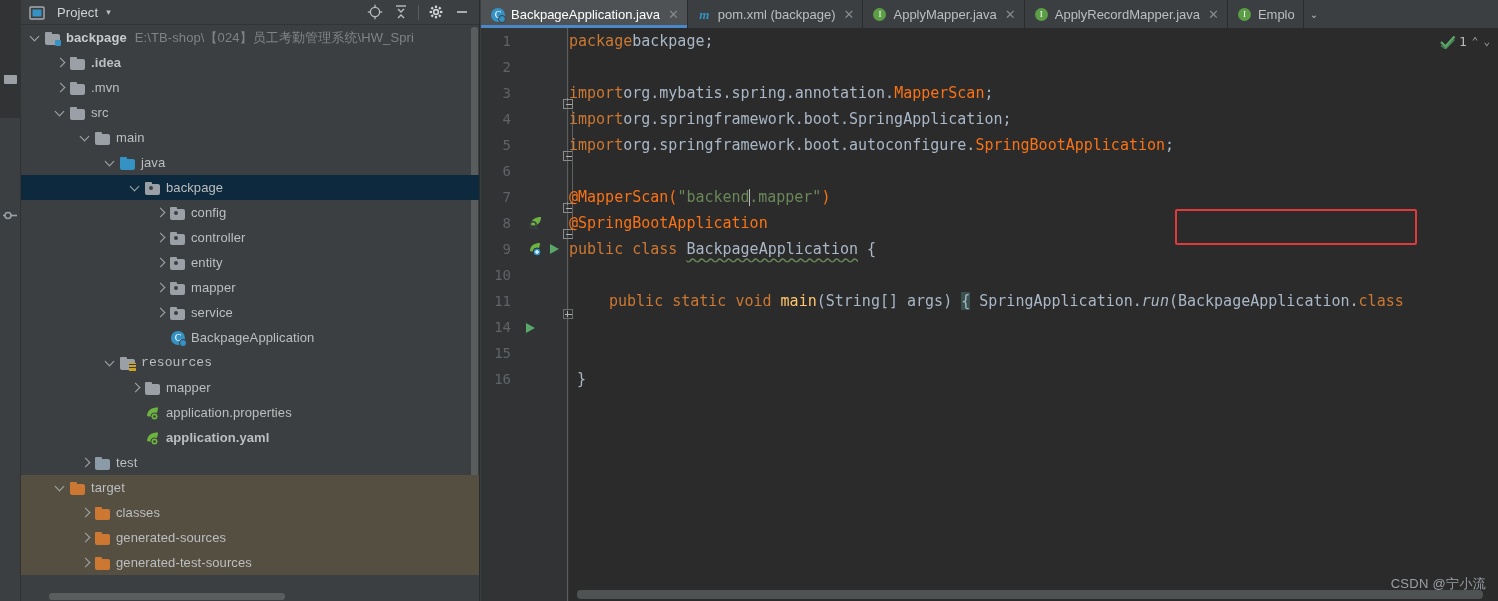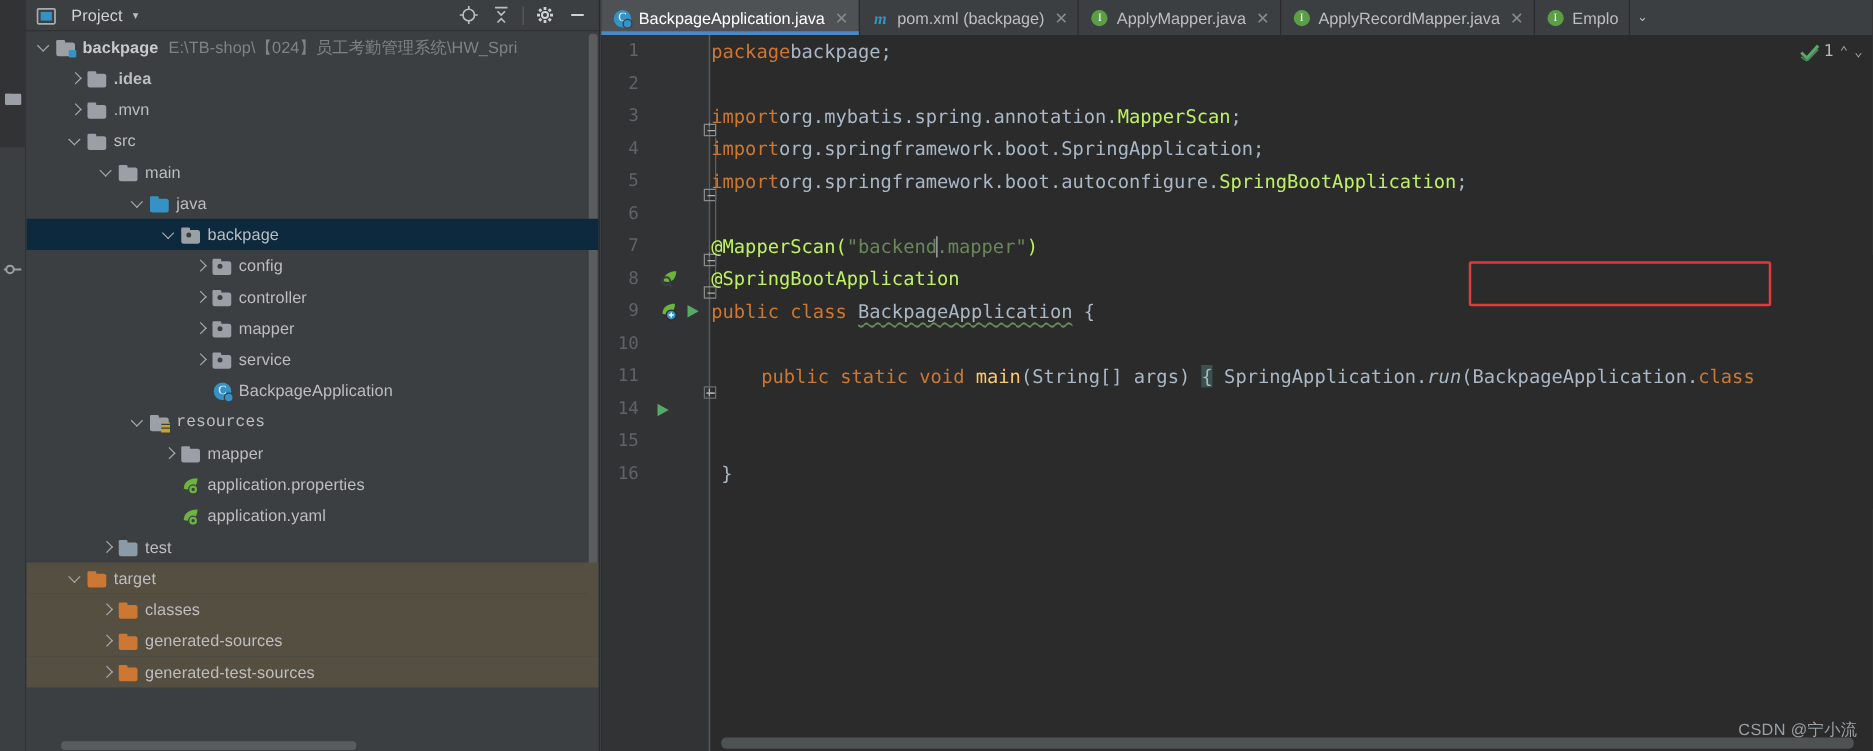--- a/index.html
+++ b/index.html
@@ -208,21 +208,21 @@
   .fold-line {
     position: absolute; left: 86px; width: 1px; background: #5a5d5e;
   }
   .codeline {
     position: absolute; left: 88px; height: 26px; display: flex; align-items: center;
     font-family: "DejaVu Sans Mono", monospace; font-size: 15px;
     white-space: pre; color: #a9b7c6;
   }
   .kw { color: #cc7832; }
   .str { color: #6a8759; }
-  .ann { color: #bef264; }
+  .ann { color: #f97316; }
   .cls { color: #a9b7c6; }
   .pl { color: #a9b7c6; }
   .meth { color: #ffc66d; }
   .italic { font-style: italic; }
   .underline-wave {
     text-decoration: underline; text-decoration-color: #6a8759;
     text-decoration-style: wavy; text-underline-offset: 3px;
   }
   .hl-brace { background: #3b514d; }
 
@@ -397,20 +397,28 @@
             <span class="pkg-dot"></span>
           </span>
           <span class="lbl">controller</span>
         </div>
         <div class="row" style="padding-left: 133px;">
           <span class="arrow right"></span>
           <span class="ico">
             <span class="f-grey"></span>
             <span class="pkg-dot"></span>
           </span>
+          <span class="lbl">entity</span>
+        </div>
+        <div class="row" style="padding-left: 133px;">
+          <span class="arrow right"></span>
+          <span class="ico">
+            <span class="f-grey"></span>
+            <span class="pkg-dot"></span>
+          </span>
           <span class="lbl">mapper</span>
         </div>
         <div class="row" style="padding-left: 133px;">
           <span class="arrow right"></span>
           <span class="ico">
             <span class="f-grey"></span>
             <span class="pkg-dot"></span>
           </span>
           <span class="lbl">service</span>
         </div>
@@ -441,21 +449,21 @@
           <span class="arrow none"></span>
           <span class="ico">
             <svg width="16" height="16" viewBox="0 0 16 16" style="position:absolute;left:0;top:0;">
               <path d="M2 11 C2 5, 7 2.5, 13 2.5 C13 9, 8.5 13, 2 11 Z" fill="#6db33f"></path>
               <circle cx="9.5" cy="11.5" r="3.6" fill="#6db33f" stroke="#3c3f41" stroke-width="1"></circle>
               <circle cx="9.5" cy="11.5" r="1.3" fill="#3c3f41"></circle>
             </svg>
           </span>
           <span class="lbl">application.properties</span>
         </div>
-        <div class="row" style="padding-left: 108px;">
+        <div class="row" style="padding-left: 108px; font-weight: bold;">
           <span class="arrow none"></span>
           <span class="ico">
             <svg width="16" height="16" viewBox="0 0 16 16" style="position:absolute;left:0;top:0;">
               <path d="M2 11 C2 5, 7 2.5, 13 2.5 C13 9, 8.5 13, 2 11 Z" fill="#6db33f"></path>
               <circle cx="9.5" cy="11.5" r="3.6" fill="#6db33f" stroke="#3c3f41" stroke-width="1"></circle>
               <circle cx="9.5" cy="11.5" r="1.3" fill="#3c3f41"></circle>
             </svg>
           </span>
           <span class="lbl">application.yaml</span>
         </div>

